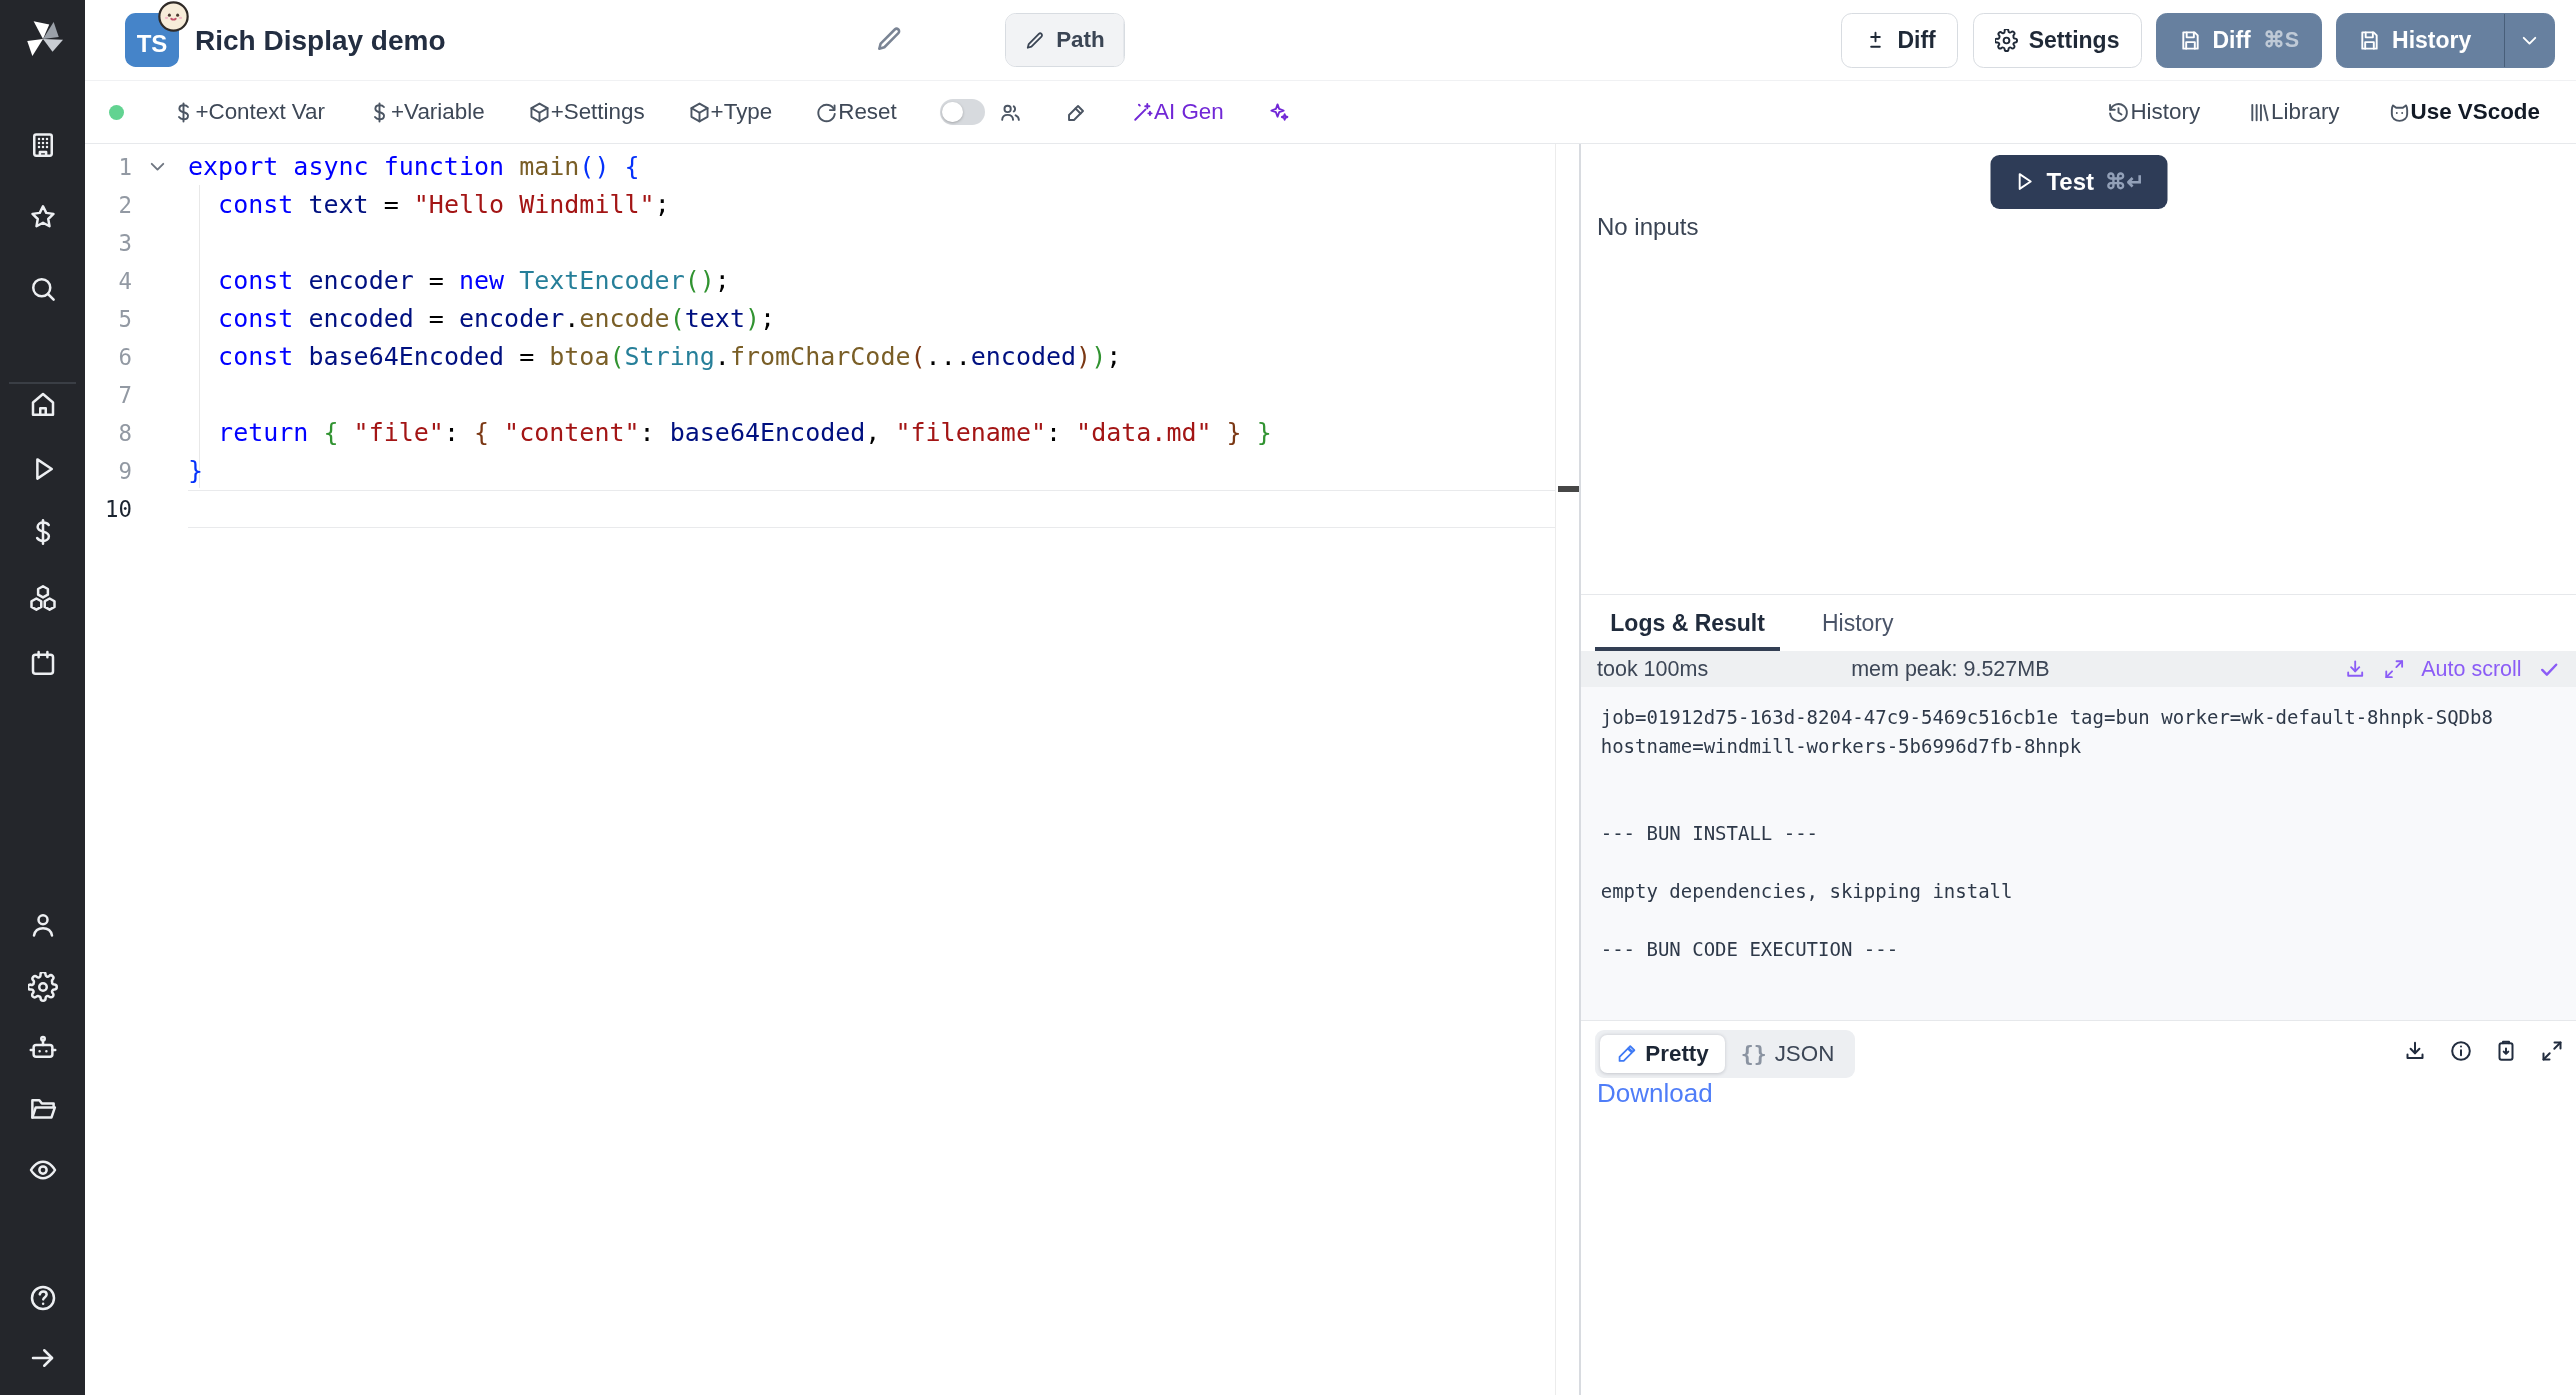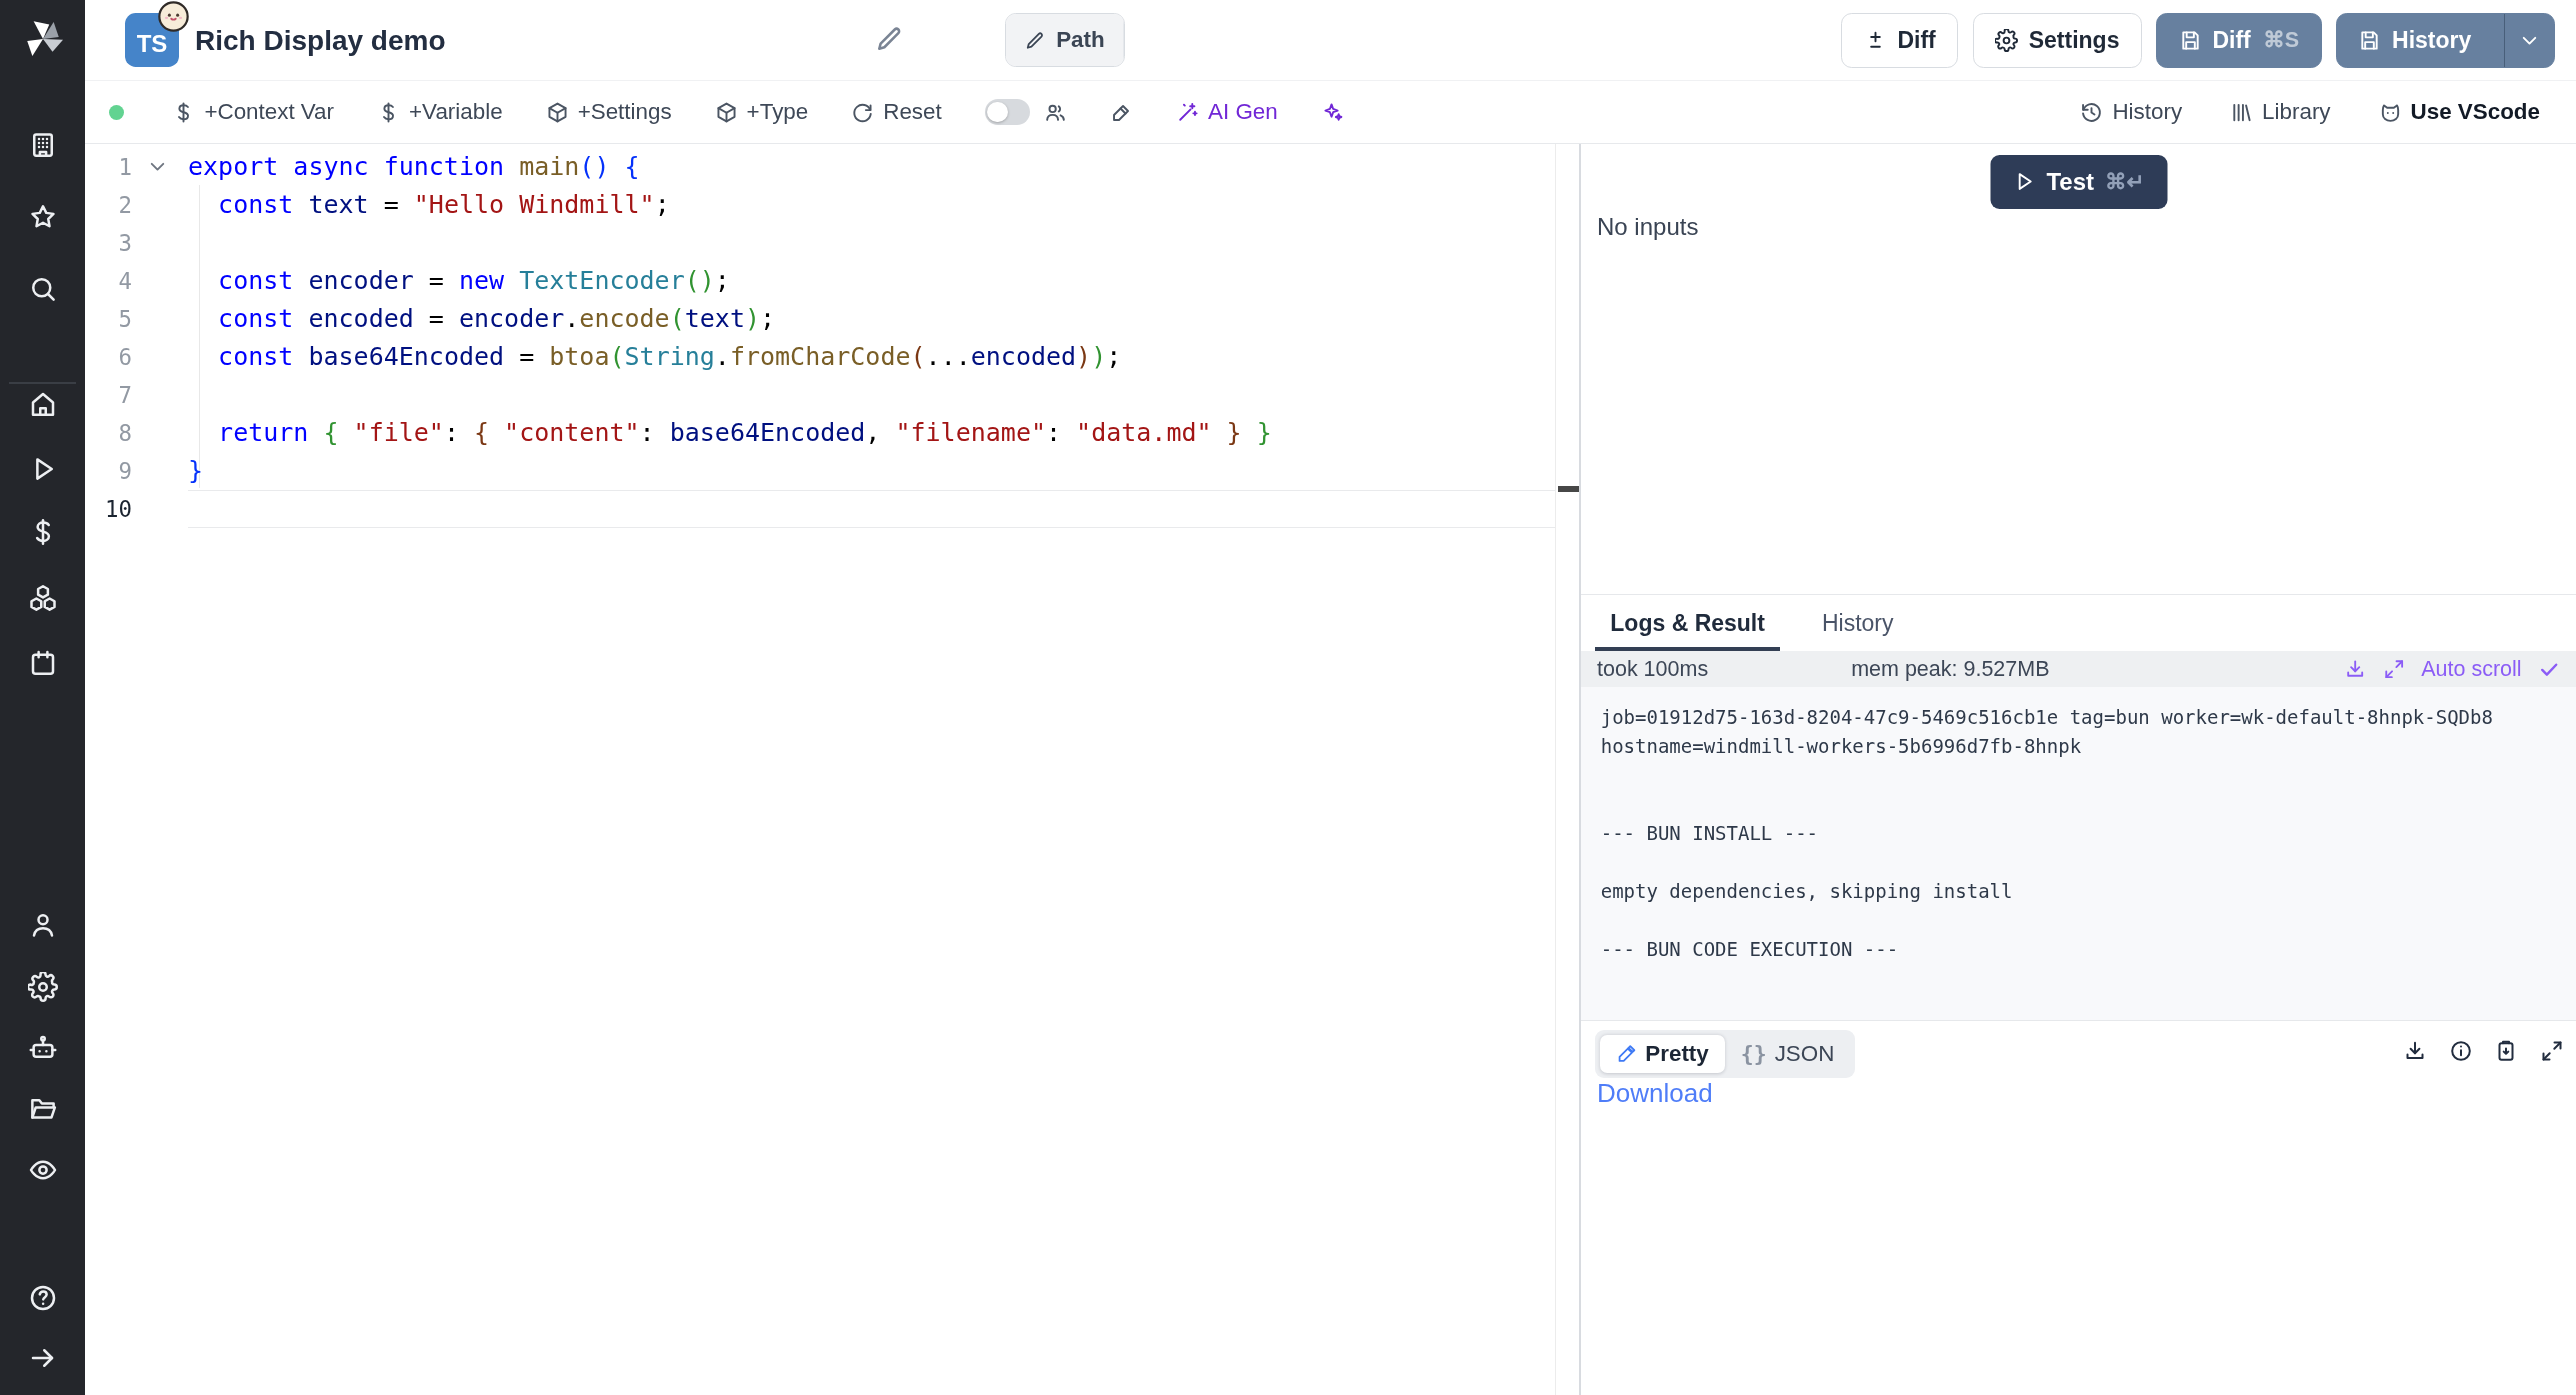--- a/index.html
+++ b/index.html
@@ -30,21 +30,21 @@
   .btn{display:flex;align-items:center;gap:10.7px;height:55px;padding:0 21.5px;border-radius:10.7px;border:1.8px solid #d8dce1;background:#fff;font-size:23px;font-weight:700;color:#1f2937;font-family:inherit;cursor:pointer}
   .btn.fill{background:var(--slate);border-color:var(--slate);color:#fff}
   .kbd{font-weight:600;color:rgba(255,255,255,.58);margin-left:1.8px;font-size:21.5px}
   .split{padding:0;overflow:hidden;align-items:stretch}
   .seg-main{display:flex;align-items:center;gap:10.7px;padding:0 21.5px;background:none;border:none;color:#fff;font-family:inherit;font-size:23px;font-weight:700;cursor:pointer}
   .seg-dd{width:50px;display:flex;align-items:center;justify-content:center;border:none;border-left:1.8px solid rgba(28,42,66,.4);background:none;color:#fff;cursor:pointer}
 
   
   .toolbar{position:absolute;left:85px;top:81px;right:0;height:63px;background:#fff;border-bottom:1.8px solid #e7e9ec;display:flex;align-items:center;padding:0 36px 0 24px;gap:43px;z-index:4}
   .dot{width:15px;height:15px;border-radius:50%;background:var(--green);margin-right:5.4px;flex:none}
-  .tb-item{display:flex;align-items:center;gap:9px;font-size:22.4px;color:#3e4857;cursor:pointer;background:none;border:none;font-family:inherit}
+  .tb-item{display:flex;align-items:center;font-size:22.4px;color:#3e4857;cursor:pointer;background:none;border:none;font-family:inherit}
   .tb-item .ic{color:#4b5563}
   .purple, .purple .ic{color:var(--purple)!important}
   .toggle{width:45px;height:26px;border-radius:13.4px;background:#d7dade;position:relative;cursor:pointer;flex:none}
   .knob{position:absolute;left:2.7px;top:2.7px;width:20.6px;height:20.6px;background:#fff;border-radius:50%;box-shadow:0 0.9px 2.7px rgba(0,0,0,.25)}
   .tb-right{margin-left:auto;display:flex;gap:48px;align-items:center}
   .strong{font-weight:700;color:#121a26}
 
   
   .content{position:absolute;left:85px;top:143px;width:2491px;height:1252px}
   .editor{position:absolute;left:0;top:0;width:1494px;height:100%;background:#fff}

